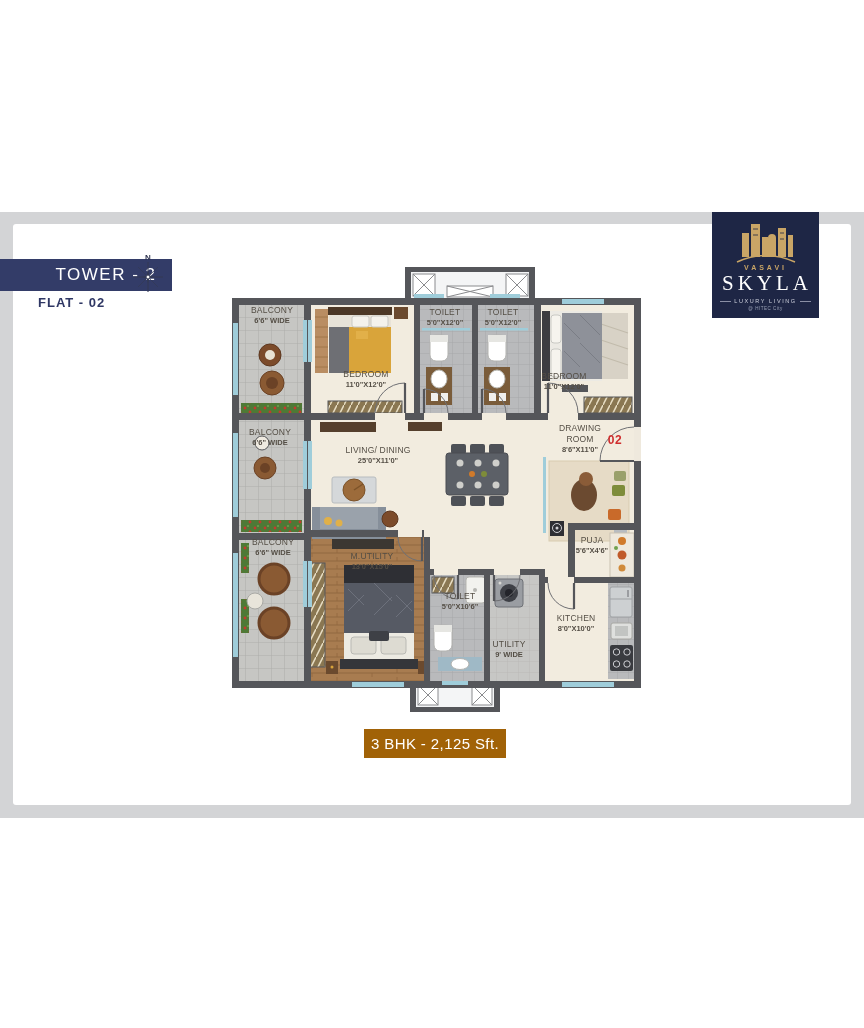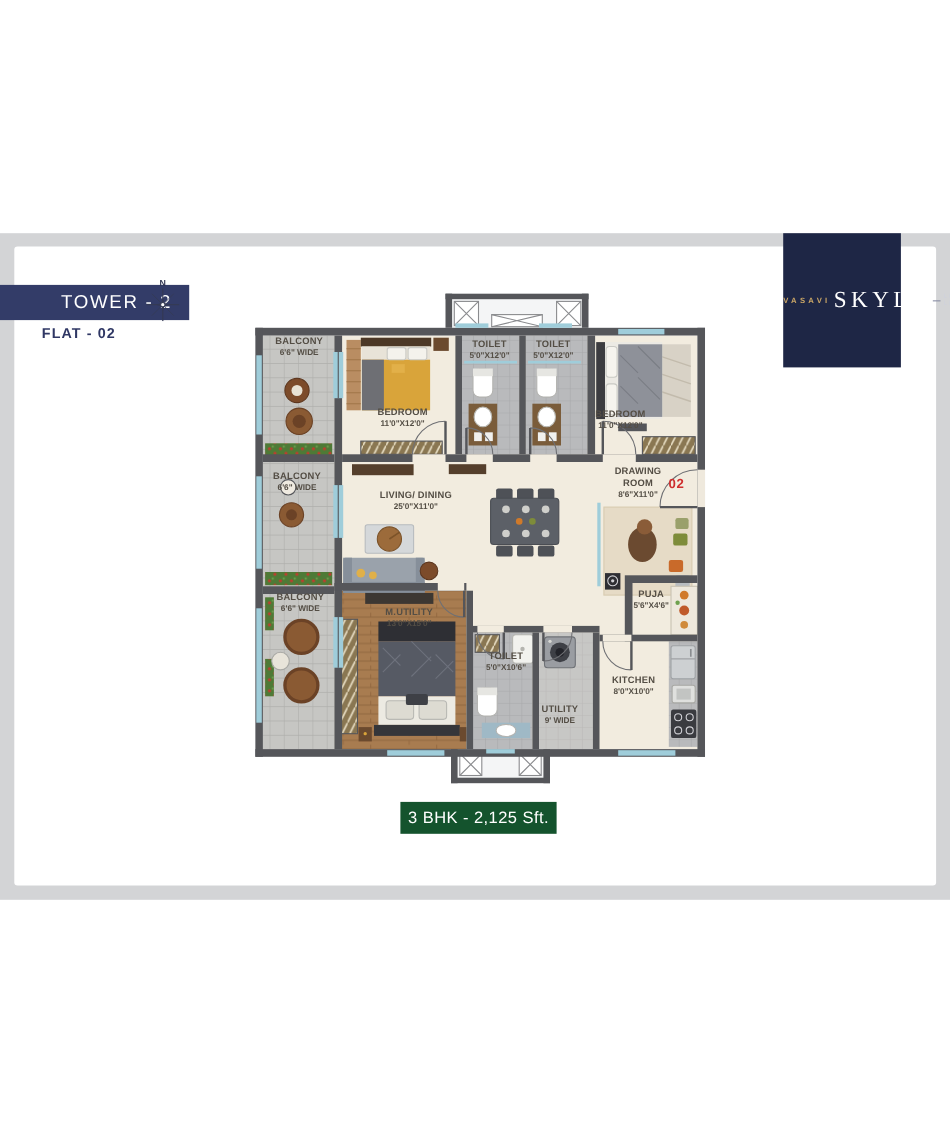--- a/index.html
+++ b/index.html
@@ -11,40 +11,40 @@
 
   .tower-banner{position:absolute;left:0;top:259px;width:132px;height:32px;background:#333c68;
     color:#fff;display:flex;align-items:center;justify-content:center;
     font-size:17px;letter-spacing:1.5px;padding-left:40px;}
   .flat-label{position:absolute;left:38px;top:295px;color:#2f3764;font-weight:bold;
     font-size:13px;letter-spacing:1px;}
 
   .compass{position:absolute;left:132px;top:253px;width:32px;text-align:center;color:#2e3350;}
   .compass-n{font-size:8px;font-weight:bold;line-height:9px;}
 
-  .logo{position:absolute;left:712px;top:212px;width:107px;height:122px;background:#1e2645;
-    display:flex;align-items:center;color:#fff;}
+  .logo{position:absolute;left:712px;top:212px;width:107px;height:106px;background:#1e2645;
+    display:flex;flex-direction:column;align-items:center;color:#fff;}
   .logo-brand{color:#c9a566;font-size:7px;font-weight:bold;letter-spacing:3px;margin-top:1px;}
   .logo-name{font-family:"Liberation Serif",serif;font-size:21px;letter-spacing:4px;margin:0 0 2px 3px;}
   .logo-tagline{display:flex;align-items:center;gap:3px;color:#ced1dd;font-size:5.5px;letter-spacing:1.6px;}
   .tl-line{width:11px;height:1px;background:#8a8fa5;display:inline-block;}
   .logo-loc{color:#99a0b5;font-size:4.5px;margin-top:2px;letter-spacing:.5px;}
 
   .plan{position:absolute;left:232px;top:265px;width:409px;height:450px;}
   .plan svg{position:absolute;left:0;top:0;}
 
   .rlabel{position:absolute;transform:translateX(-50%);text-align:center;color:#544e45;
     line-height:1.3;white-space:nowrap;z-index:5;}
-  .rname{display:block;font-size:8.5px;font-weight:bold;letter-spacing:.2px;}
+  .rname{display:block;font-size:8.5px;font-weight:normal;letter-spacing:.2px;}
   .rdim{display:block;font-size:7.5px;font-weight:bold;}
   .rlabel.wrap{white-space:normal;width:58px;}
   .unit-no{position:absolute;left:383px;top:168px;transform:translateX(-50%);
     color:#cf2e2e;font-size:12px;font-weight:bold;z-index:6;letter-spacing:.5px;}
 
-  .badge{position:absolute;left:364px;top:729px;width:142px;height:29px;background:#14532d;
+  .badge{position:absolute;left:364px;top:729px;width:142px;height:29px;background:#a16207;
     color:#fff;display:flex;align-items:center;justify-content:center;font-size:15px;letter-spacing:.4px;}
 </style>
 </head>
 <body>
 
 <div class="frame">
   <div class="card-inner"></div>
 </div>
 
 <div class="tower-banner">

